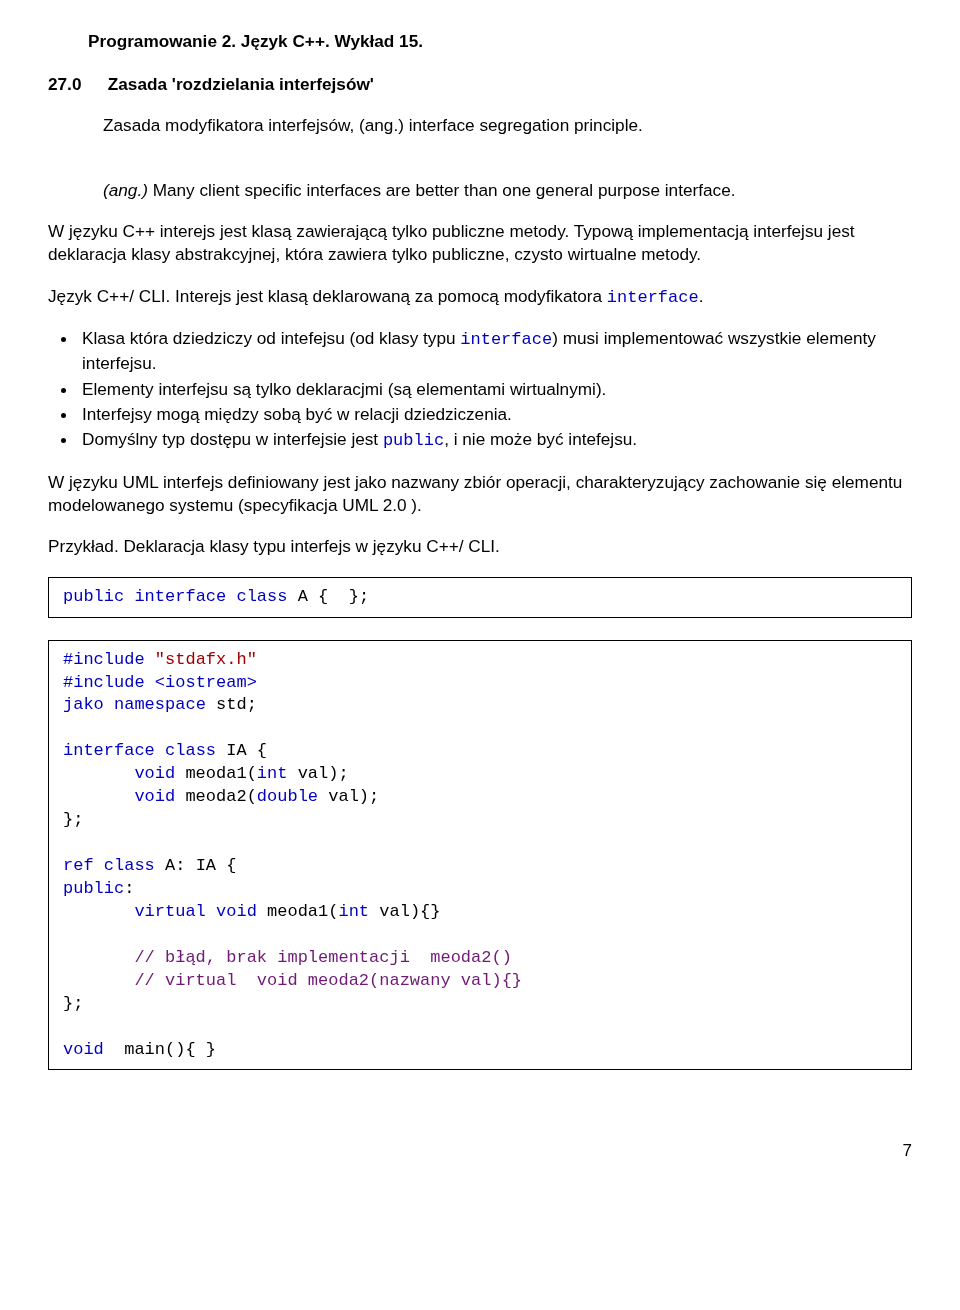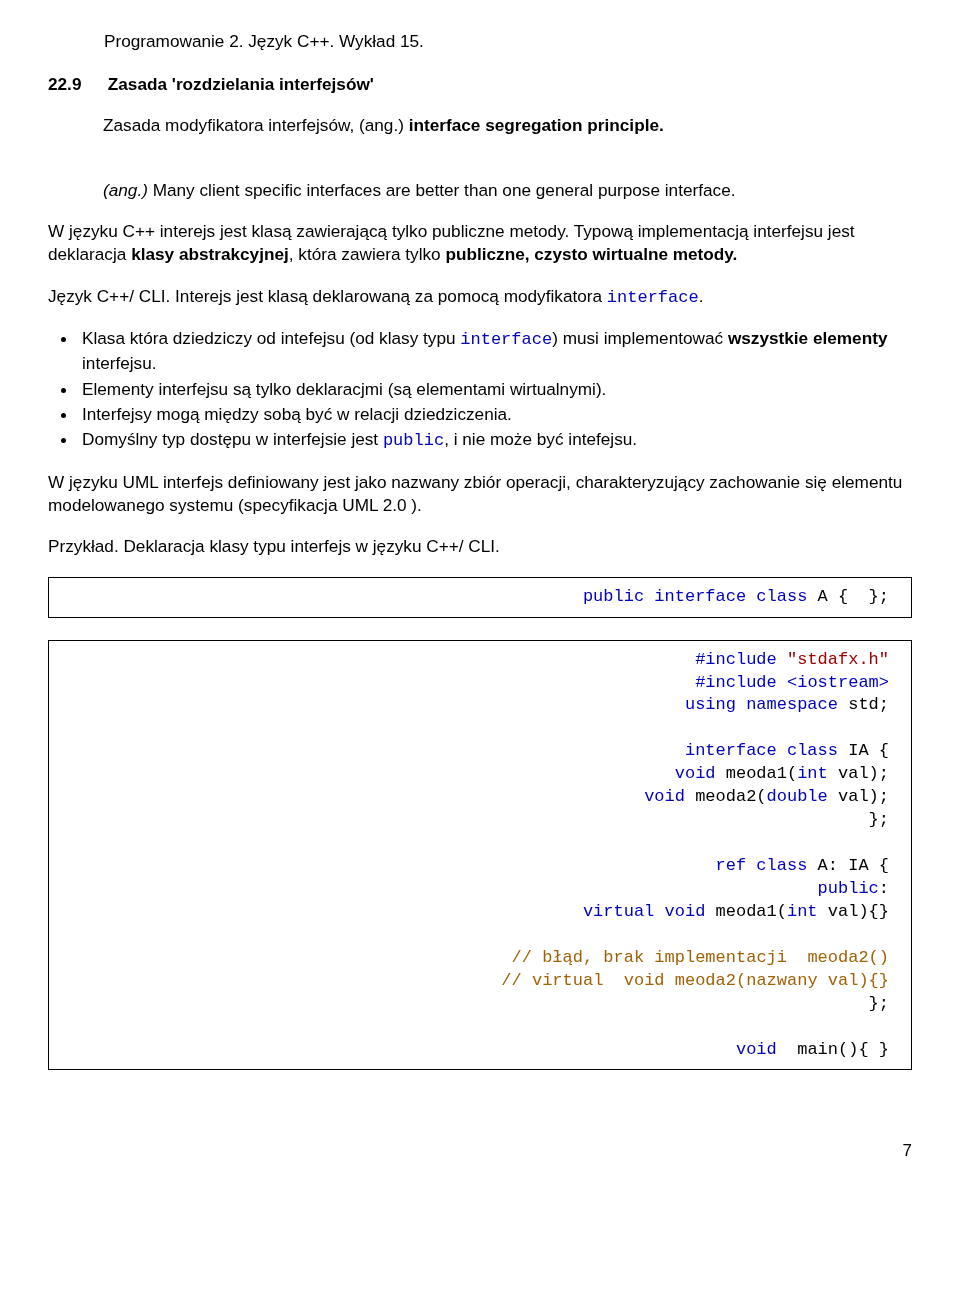--- a/index.html
+++ b/index.html
@@ -7,79 +7,78 @@
       font-size: 17.2px;
       line-height: 1.35;
       color: #000;
       background: #fff;
       margin: 0;
       padding: 30px 48px 40px 48px;
       width: 960px;
       box-sizing: border-box;
     }
     .headerline {
-      font-weight: normal;
+      font-weight: bold;
       margin-bottom: 20px;
-      margin-left: 56px;
+      margin-left: 40px;
     }
     .section-num {
       display: inline-block;
       font-weight: bold;
       width: 55px;
     }
     .section-heading {
       font-weight: bold;
       margin-bottom: 18px;
     }
     .indent {
       margin-left: 55px;
     }
     p { margin: 0 0 18px 0; }
-    .bold { font-weight: bold; margin-top: 48px; }
+    .bold { font-weight: normal; margin-top: 48px; }
     .code-inline {
       font-family: "Courier New", monospace;
       color: #0000c0;
       font-size: 17px;
     }
     ul.bullets {
       list-style: disc;
       margin: 0 0 18px 30px;
       padding: 0;
     }
     ul.bullets li {
       margin-bottom: 2px;
       padding-left: 4px;
     }
     .codebox {
       border: 1px solid #000;
-      padding: 8px 22px;
+      padding: 8px 14px;
       margin-bottom: 22px;
       font-family: "Courier New", monospace;
       font-size: 17px;
       white-space: pre;
       line-height: 1.35;
-      text-align: right;
     }
     .kw { color: #0000c0; }
     .str { color: #a00000; }
-    .com { color: #a16207; }
+    .com { color: #701a75; }
     .pagenum {
       position: relative;
       text-align: right;
       margin-top: 70px;
       font-size: 17px;
     }
   </style>
 </head>
 <body>
 
 <div class="headerline">Programowanie 2. Język C++. Wykład 15.</div>
 
 <div class="section-heading">
-  <span class="section-num">22.9</span>
+  <span class="section-num">27.0</span>
   <span>Zasada 'rozdzielania interfejsów'</span>
 </div>
 
 <p class="indent">
   <span>Zasada modyfikatora interfejsów, (ang.)</span>
   <span class="bold"> interface segregation principle.</span>
 </p>
 
 <p class="indent">
   <br>
@@ -106,21 +105,21 @@
 </ul>
 
 <p>W języku UML interfejs definiowany jest jako nazwany zbiór operacji, charakteryzujący zachowanie się elementu modelowanego systemu (specyfikacja UML 2.0 ).</p>
 
 <p>Przykład. Deklaracja klasy typu interfejs w języku C++/ CLI.</p>
 
 <div class="codebox"><span class="kw">public</span><span class="kw"> interface</span><span class="kw"> class</span><span> A {  };</span></div>
 
 <div class="codebox"><span class="kw">#include</span><span class="str"> "stdafx.h"</span>
 <span class="kw">#include</span><span class="kw"> &lt;iostream&gt;</span>
-<span class="kw">using</span><span class="kw"> namespace</span><span> std;</span>
+<span class="kw">jako</span><span class="kw"> namespace</span><span> std;</span>
 <span> </span>
 <span class="kw">interface</span><span class="kw"> class</span><span> IA {</span>
 <span class="kw">       void</span><span> meoda1(</span><span class="kw">int</span><span> val);</span>
 <span class="kw">       void</span><span> meoda2(</span><span class="kw">double</span><span> val);</span>
 <span>};</span>
 <span> </span>
 <span class="kw">ref</span><span class="kw"> class</span><span> A: IA {</span>
 <span class="kw">public</span><span>:</span>
 <span class="kw">       virtual</span><span class="kw"> void</span><span> meoda1(</span><span class="kw">int</span><span> val){}</span>
 <span> </span>

